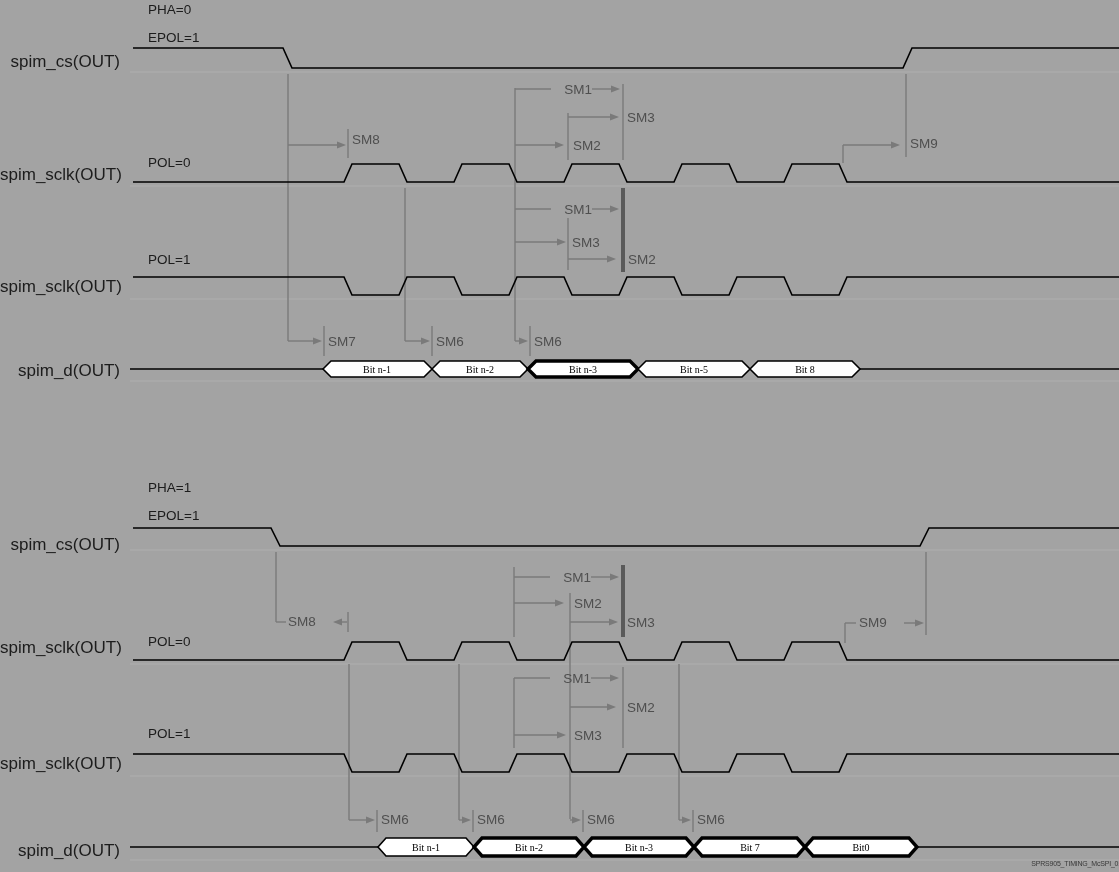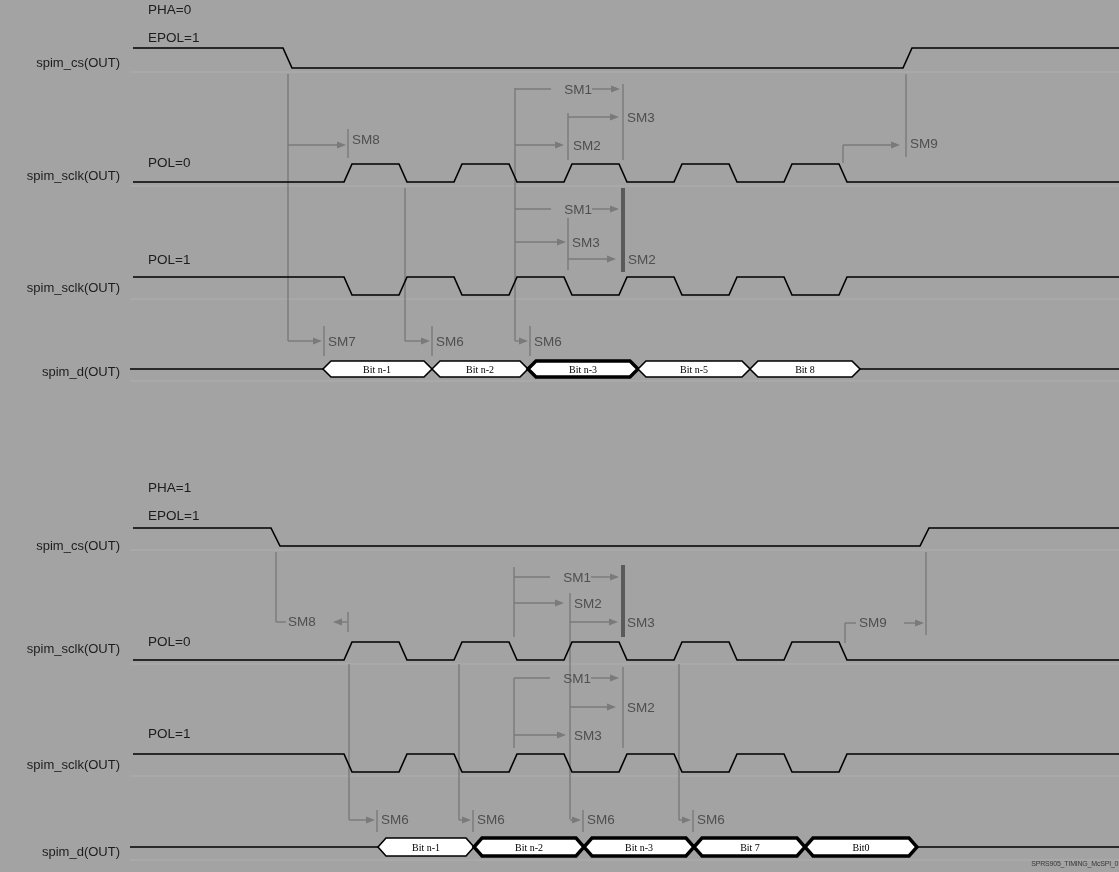--- a/index.html
+++ b/index.html
@@ -2,21 +2,21 @@
 <html><head>
 <meta charset="utf-8">
 <style>
   html,body{margin:0;padding:0;background:#fff;}
   #stage{
     position:relative;width:1119px;height:872px;background:#a3a3a3;overflow:hidden;
     font-family:"Liberation Sans","DejaVu Sans",sans-serif;
   }
   #wave{position:absolute;left:0;top:0;}
   .lbl{position:absolute;color:#1c1c1c;font-size:13.5px;white-space:nowrap;transform:translateY(-50%);}
-  .siglbl{position:absolute;left:0;width:120px;text-align:right;color:#1c1c1c;font-size:13px;white-space:nowrap;transform:translateY(-50%);}
+  .siglbl{position:absolute;left:0;width:120px;text-align:right;color:#1c1c1c;font-size:17px;white-space:nowrap;transform:translateY(-50%);}
   .sm{position:absolute;color:#4f4f4f;font-size:13.5px;white-space:nowrap;transform:translateY(-50%);}
   .smc{text-align:right;}
   .bit{position:absolute;color:#000;font-size:10px;white-space:nowrap;transform:translate(-50%,-50%);font-family:Liberation Serif, serif;}
   .wm{position:absolute;color:#3a3a3a;font-size:7px;letter-spacing:-0.2px;white-space:nowrap;}
   .sep{stroke:#a9a9a9;stroke-width:2;}
   .sig{stroke:#000;stroke-width:1.6;fill:none;}
   .busline{stroke:#000;stroke-width:1.6;fill:none;}
   .cell{stroke:#000;stroke-width:1.6;fill:#fff;}
   .cellb{stroke:#000;stroke-width:3.4;fill:#fff;}
   .dim{stroke:#7a7a7a;stroke-width:1.4;fill:none;}

